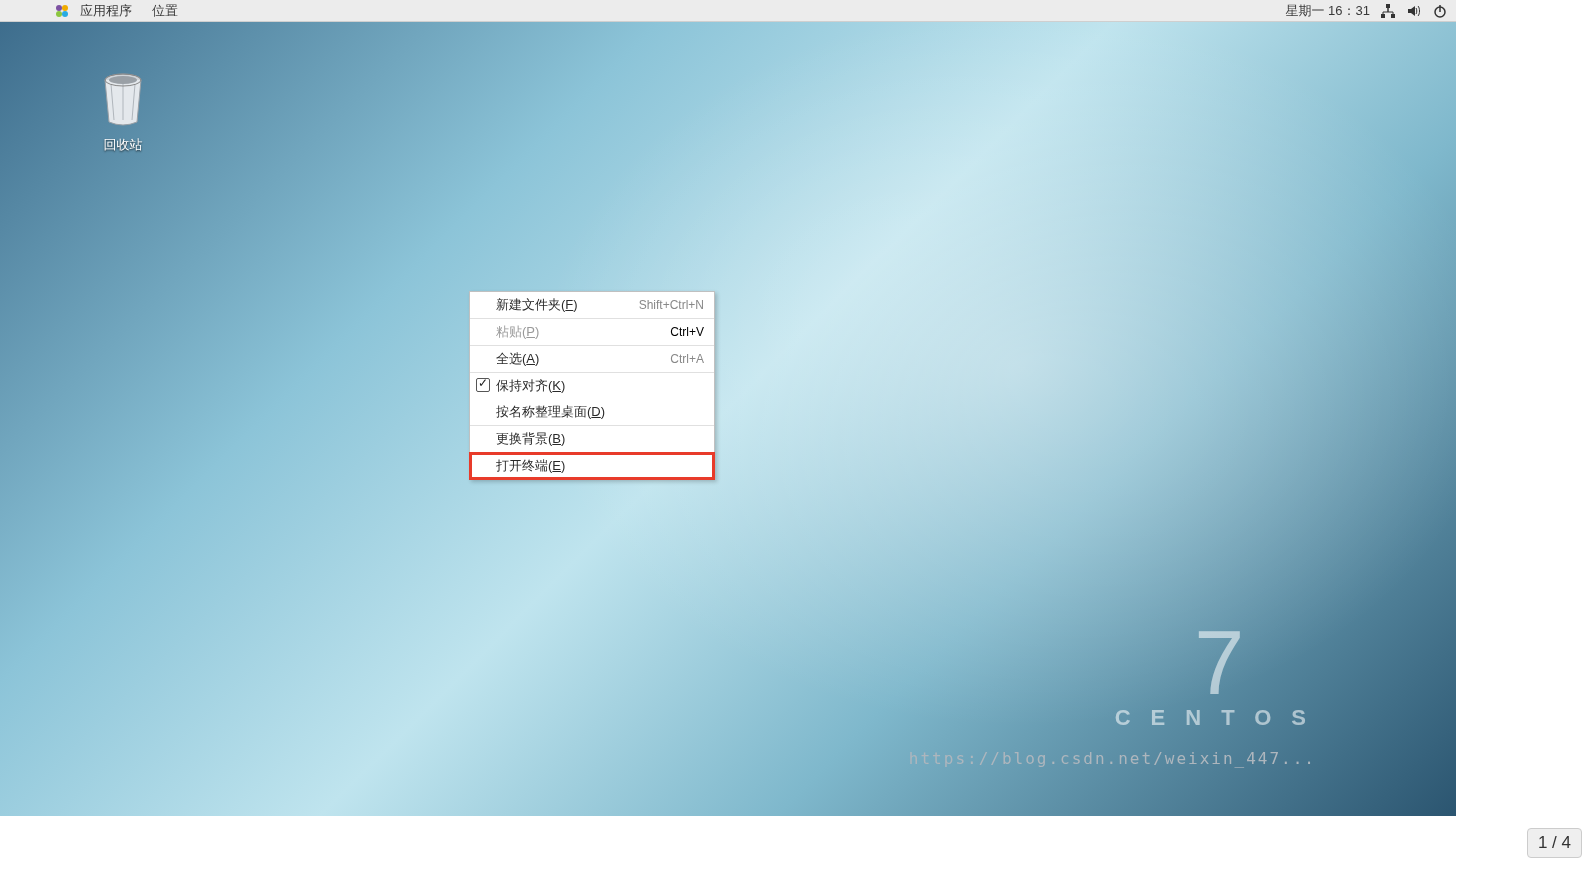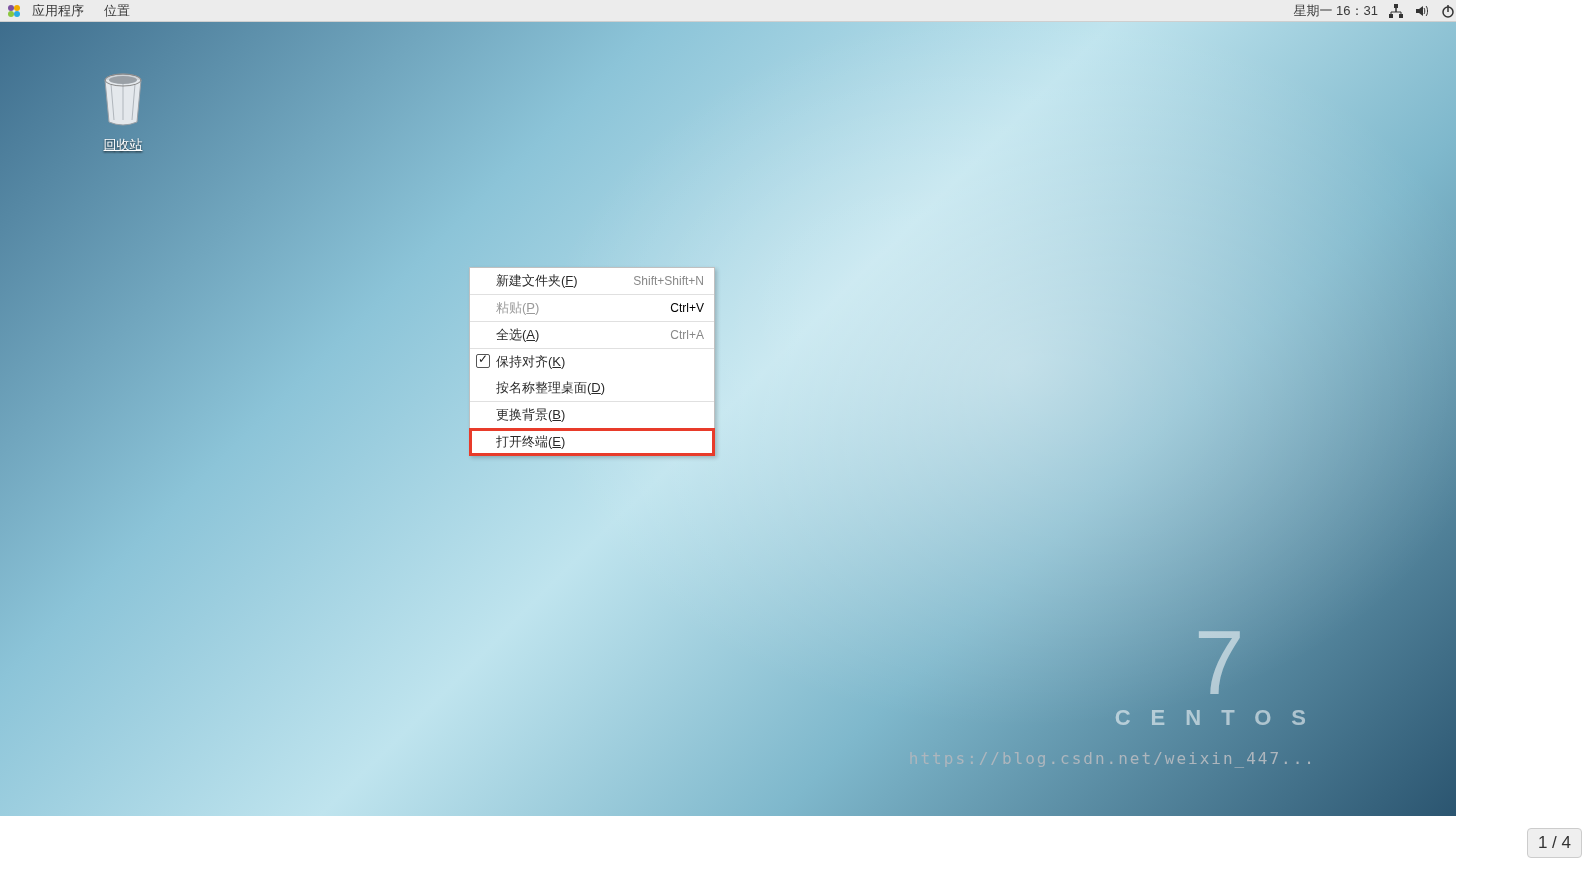--- a/index.html
+++ b/index.html
@@ -3,31 +3,31 @@
 <meta charset="utf-8">
 <style>
   * { margin:0; padding:0; box-sizing:border-box; font-family:"Microsoft YaHei","微软雅黑",sans-serif; }
   body { width:1592px; height:888px; overflow:hidden; background:#fff; }
   .screen { position:relative; width:1456px; height:816px; margin:0; background:
     radial-gradient(ellipse 800px 600px at 70% 45%, rgba(255,255,255,0.4) 0%, rgba(255,255,255,0) 60%),
     linear-gradient(135deg,#3b6a8a 0%,#8cc4d8 30%,#bfe4ee 50%,#7fb8cc 70%,#2b5570 100%);
   }
   .panel { position:absolute; top:0; left:0; right:0; height:22px; background:#ececec; border-bottom:1px solid #cfcfcf;
     display:flex; align-items:center; font-size:13px; color:#3a3a3a; }
-  .panel-left { display:flex; align-items:center; gap:0; }
+  .panel-left { display:flex; align-items:center; gap:0;margin-left:48px; }
   .panel-item { padding:0 10px; height:22px; display:flex; align-items:center; cursor:pointer; }
   .menu-icon { width:16px; height:16px; margin-left:6px; }
   .panel-spacer { flex:1; }
-  .panel-right { display:flex; align-items:center; gap:10px; padding-right:0; }
+  .panel-right { display:flex; align-items:center; gap:10px; padding-right:8px; }
   .tray-icon { width:16px; height:16px; display:flex; align-items:center; justify-content:center; cursor:pointer; }
 
   .desktop-icon { position:absolute; width:90px; display:flex; flex-direction:column; align-items:center;
     color:#fff; font-size:13px; text-shadow:0 1px 2px rgba(0,0,0,0.8); cursor:pointer; }
   .icon-img { width:60px; height:60px; display:flex; align-items:center; justify-content:center; margin-bottom:6px; }
-  .icon-label { text-align:right;text-decoration:underline; }
+  .icon-label { text-align:right; }
 
   .context-menu { position:absolute; background:#fff; border:1px solid #c0c0c0; box-shadow:2px 2px 4px rgba(0,0,0,0.2);
     min-width:246px; padding:0; }
   .menu-item { display:flex; align-items:center; height:26px; font-size:13px; color:#2a2a2a;
     padding:0 10px 0 26px; position:relative; cursor:pointer; }
   .menu-item.disabled { color:#9a9a9a; }
   .menu-item .shortcut { margin-left:auto; color:#888; font-size:12px; }
   .menu-item.disabled .shortcut { color:#000000; }
   .menu-sep { height:1px; background:#e0e0e0; margin:0; }
   .menu-check { position:absolute; left:6px; top:5px; width:14px; height:14px; border:1px solid #555;
@@ -97,24 +97,24 @@
           <path d="M12 10 L16 52 Q30 58 44 52 L48 10" fill="#e4e8ec" stroke="#9aa0a6"></path>
           <path d="M18 14 L21 50 M30 14 L30 50 M42 14 L39 50" stroke="#b0b6bc" stroke-width="1"></path>
           <ellipse cx="30" cy="10" rx="18" ry="6" fill="none" stroke="#888"></ellipse>
           <ellipse cx="30" cy="10" rx="14" ry="4" fill="#9aa0a6"></ellipse>
         </svg>
     </div>
     <div class="icon-label">回收站</div>
   </div>
 
 
-  <div class="context-menu" style="left:469px; top:267px;">
+  <div class="context-menu" style="left:469px; top:291px;">
     <div class="menu-item">
       <span><span>新建文件夹(</span><span class="underline">F</span><span>)</span></span>
-      <span class="shortcut">Shift+Shift+N</span>
+      <span class="shortcut">Shift+Ctrl+N</span>
     </div>
     <div class="menu-sep"></div>
     <div class="menu-item disabled">
       <span><span>粘贴(</span><span class="underline">P</span><span>)</span></span>
       <span class="shortcut">Ctrl+V</span>
     </div>
     <div class="menu-sep"></div>
     <div class="menu-item">
       <span><span>全选(</span><span class="underline">A</span><span>)</span></span>
       <span class="shortcut">Ctrl+A</span>

